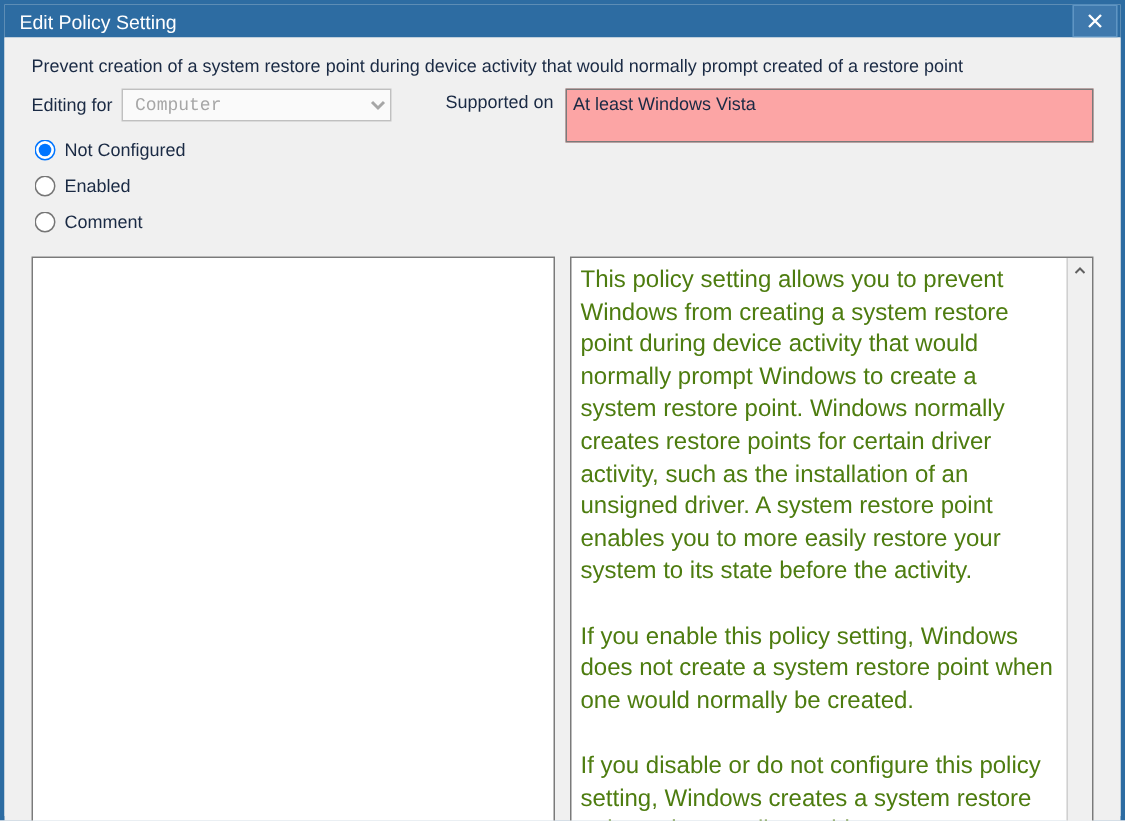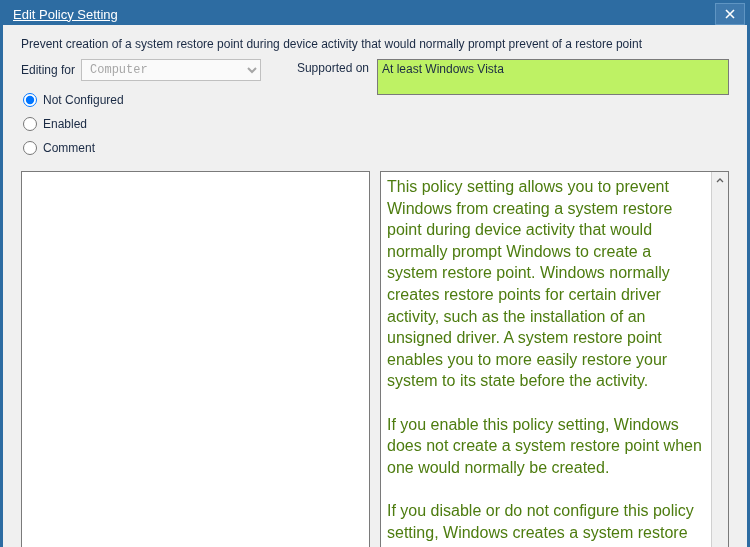--- a/index.html
+++ b/index.html
@@ -18,21 +18,21 @@
     position: relative;
   }
   .titlebar {
     height: 30px;
     background: #2d6ca2;
     color: #fff;
     display: flex; align-items: center;
     padding: 0 2px 0 10px;
     font-size: 13px;
   }
-  .titlebar .title { flex: 1; text-decoration: underline; }
+  .titlebar .title { flex: 1; }
   .close-btn {
     width: 30px; height: 22px;
     background: #3f79ad;
     border: 1px solid #5f95c3;
     display: flex; align-items: center; justify-content: center;
     cursor: default;
   }
   .close-btn svg { width: 10px; height: 10px; }
   .content {
     flex: 1;
@@ -72,21 +72,21 @@
   .comment-box {
     flex: 1; height: 64px;
     background: #fcfccf;
     border: 1px solid #7a7a7a;
     resize: none;
     font-family: inherit; font-size: 12px;
     padding: 2px 4px;
   }
   .supported-box {
     flex: 1; height: 36px;
-    background: #bef264;
+    background: #fca5a5;
     border: 1px solid #7a7a7a;
     font-family: inherit; font-size: 12px;
     padding: 2px 4px;
     resize: none;
     color: #1a2a44;
   }
   .lower-grid {
     flex: 1;
     display: grid;
     grid-template-columns: 1fr 1fr;
@@ -152,21 +152,21 @@
     <div class="title">Edit Policy Setting</div>
     <div class="close-btn">
       <svg viewBox="0 0 10 10">
           <path d="M1 1 L9 9 M9 1 L1 9" stroke="#fff" stroke-width="1.6"></path>
         </svg>
     </div>
   </div>
 
   <div class="content">
 
-    <div class="policy-title">Prevent creation of a system restore point during device activity that would normally prompt prevent of a restore point</div>
+    <div class="policy-title">Prevent creation of a system restore point during device activity that would normally prompt created of a restore point</div>
 
     <div class="upper-grid">
       <div class="left-col">
         <div class="editing-row">
           <label>Editing for</label>
           <select class="editing-select" disabled="">
             <option>Computer</option>
           </select>
         </div>
         <div class="radio-group">

